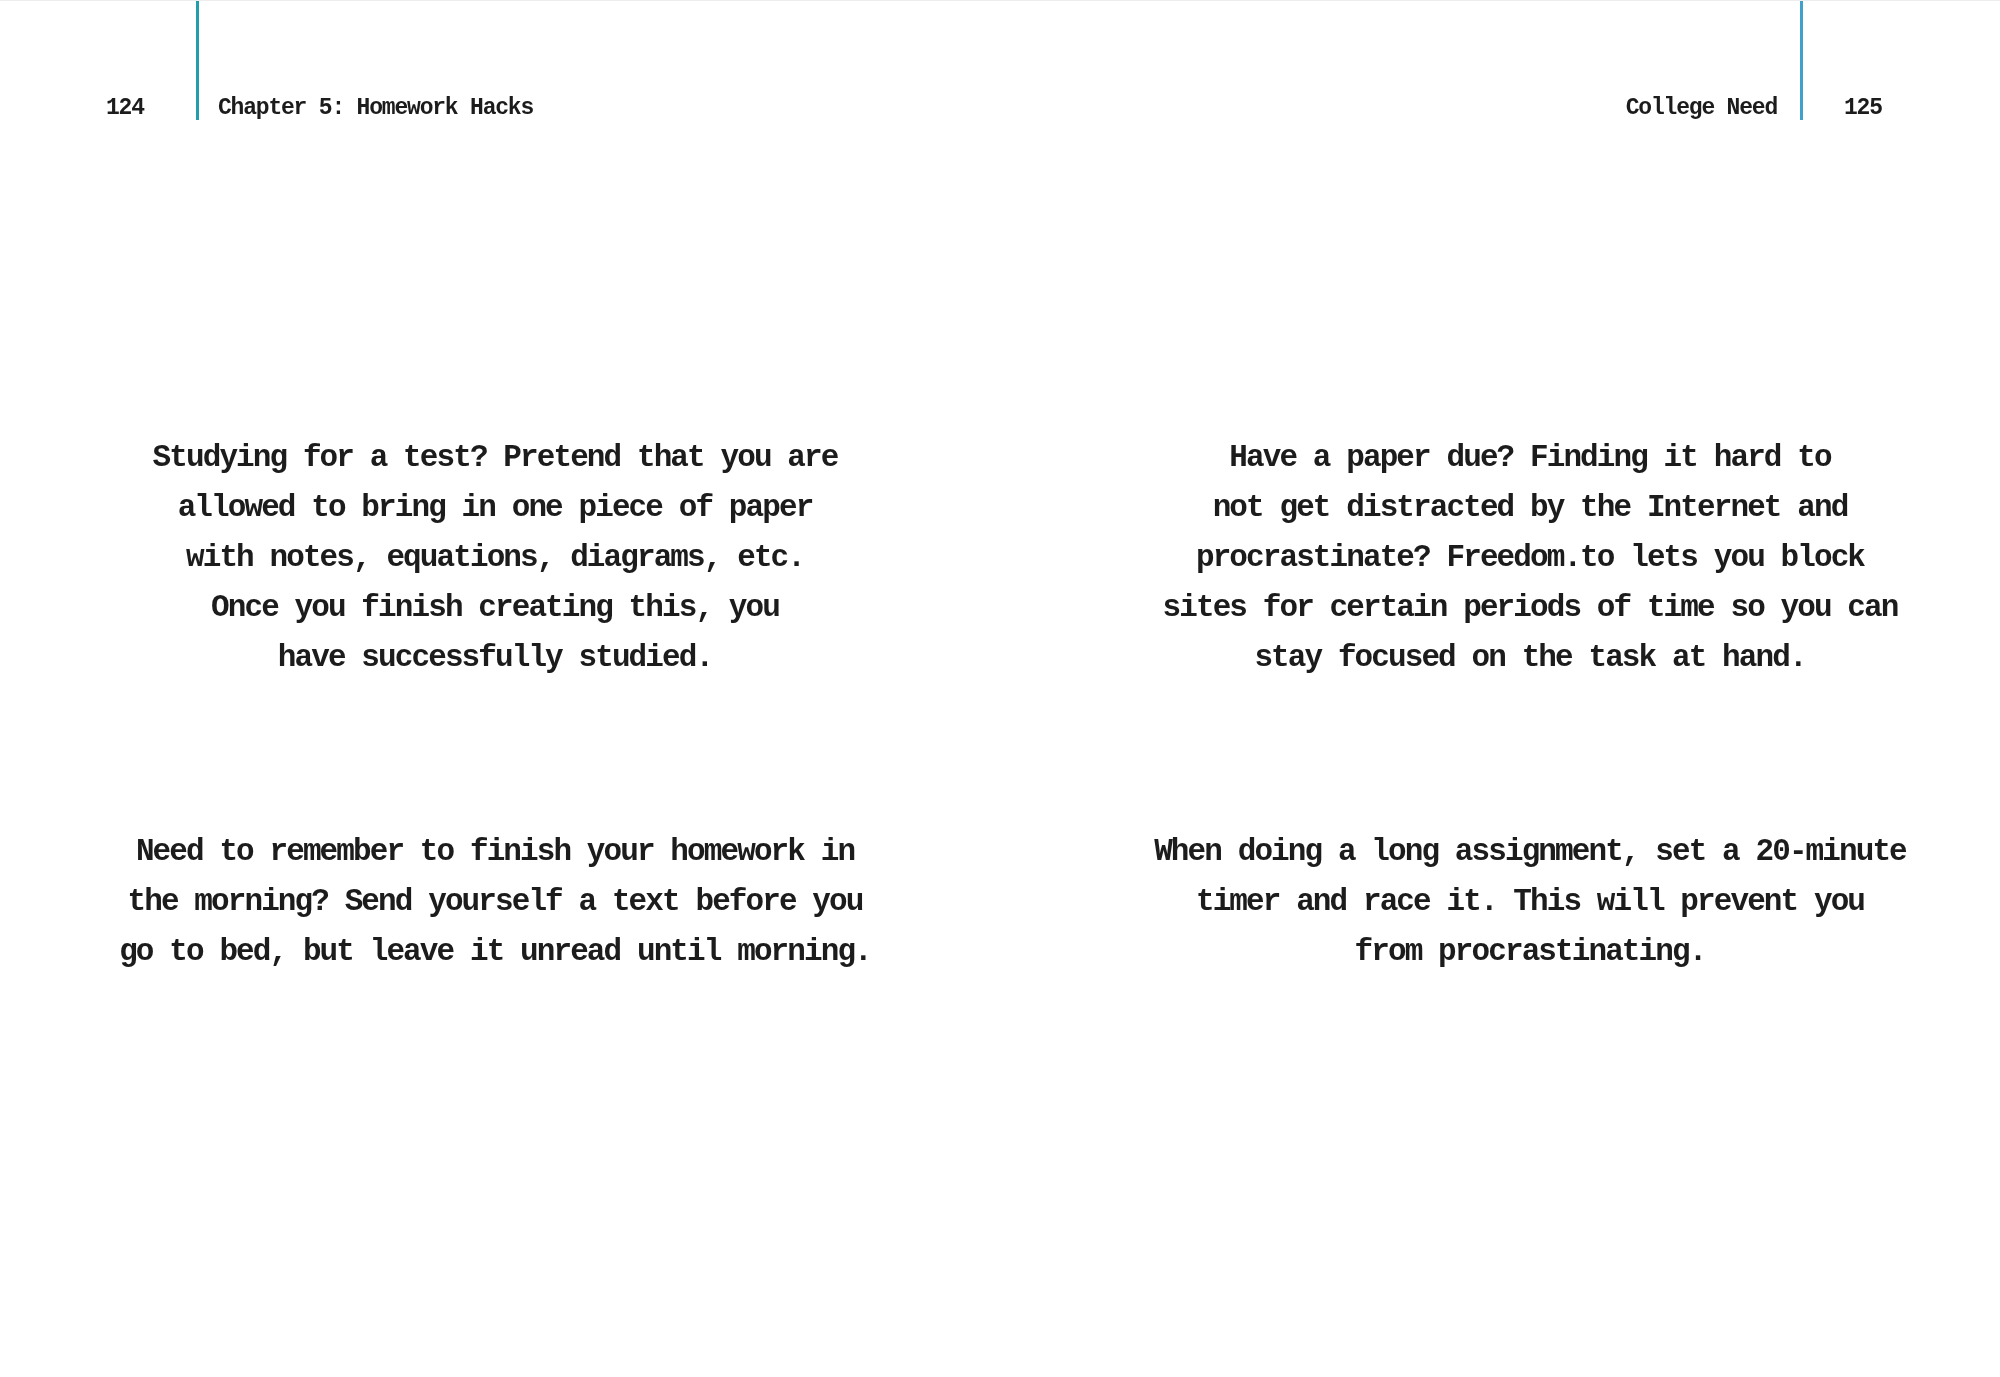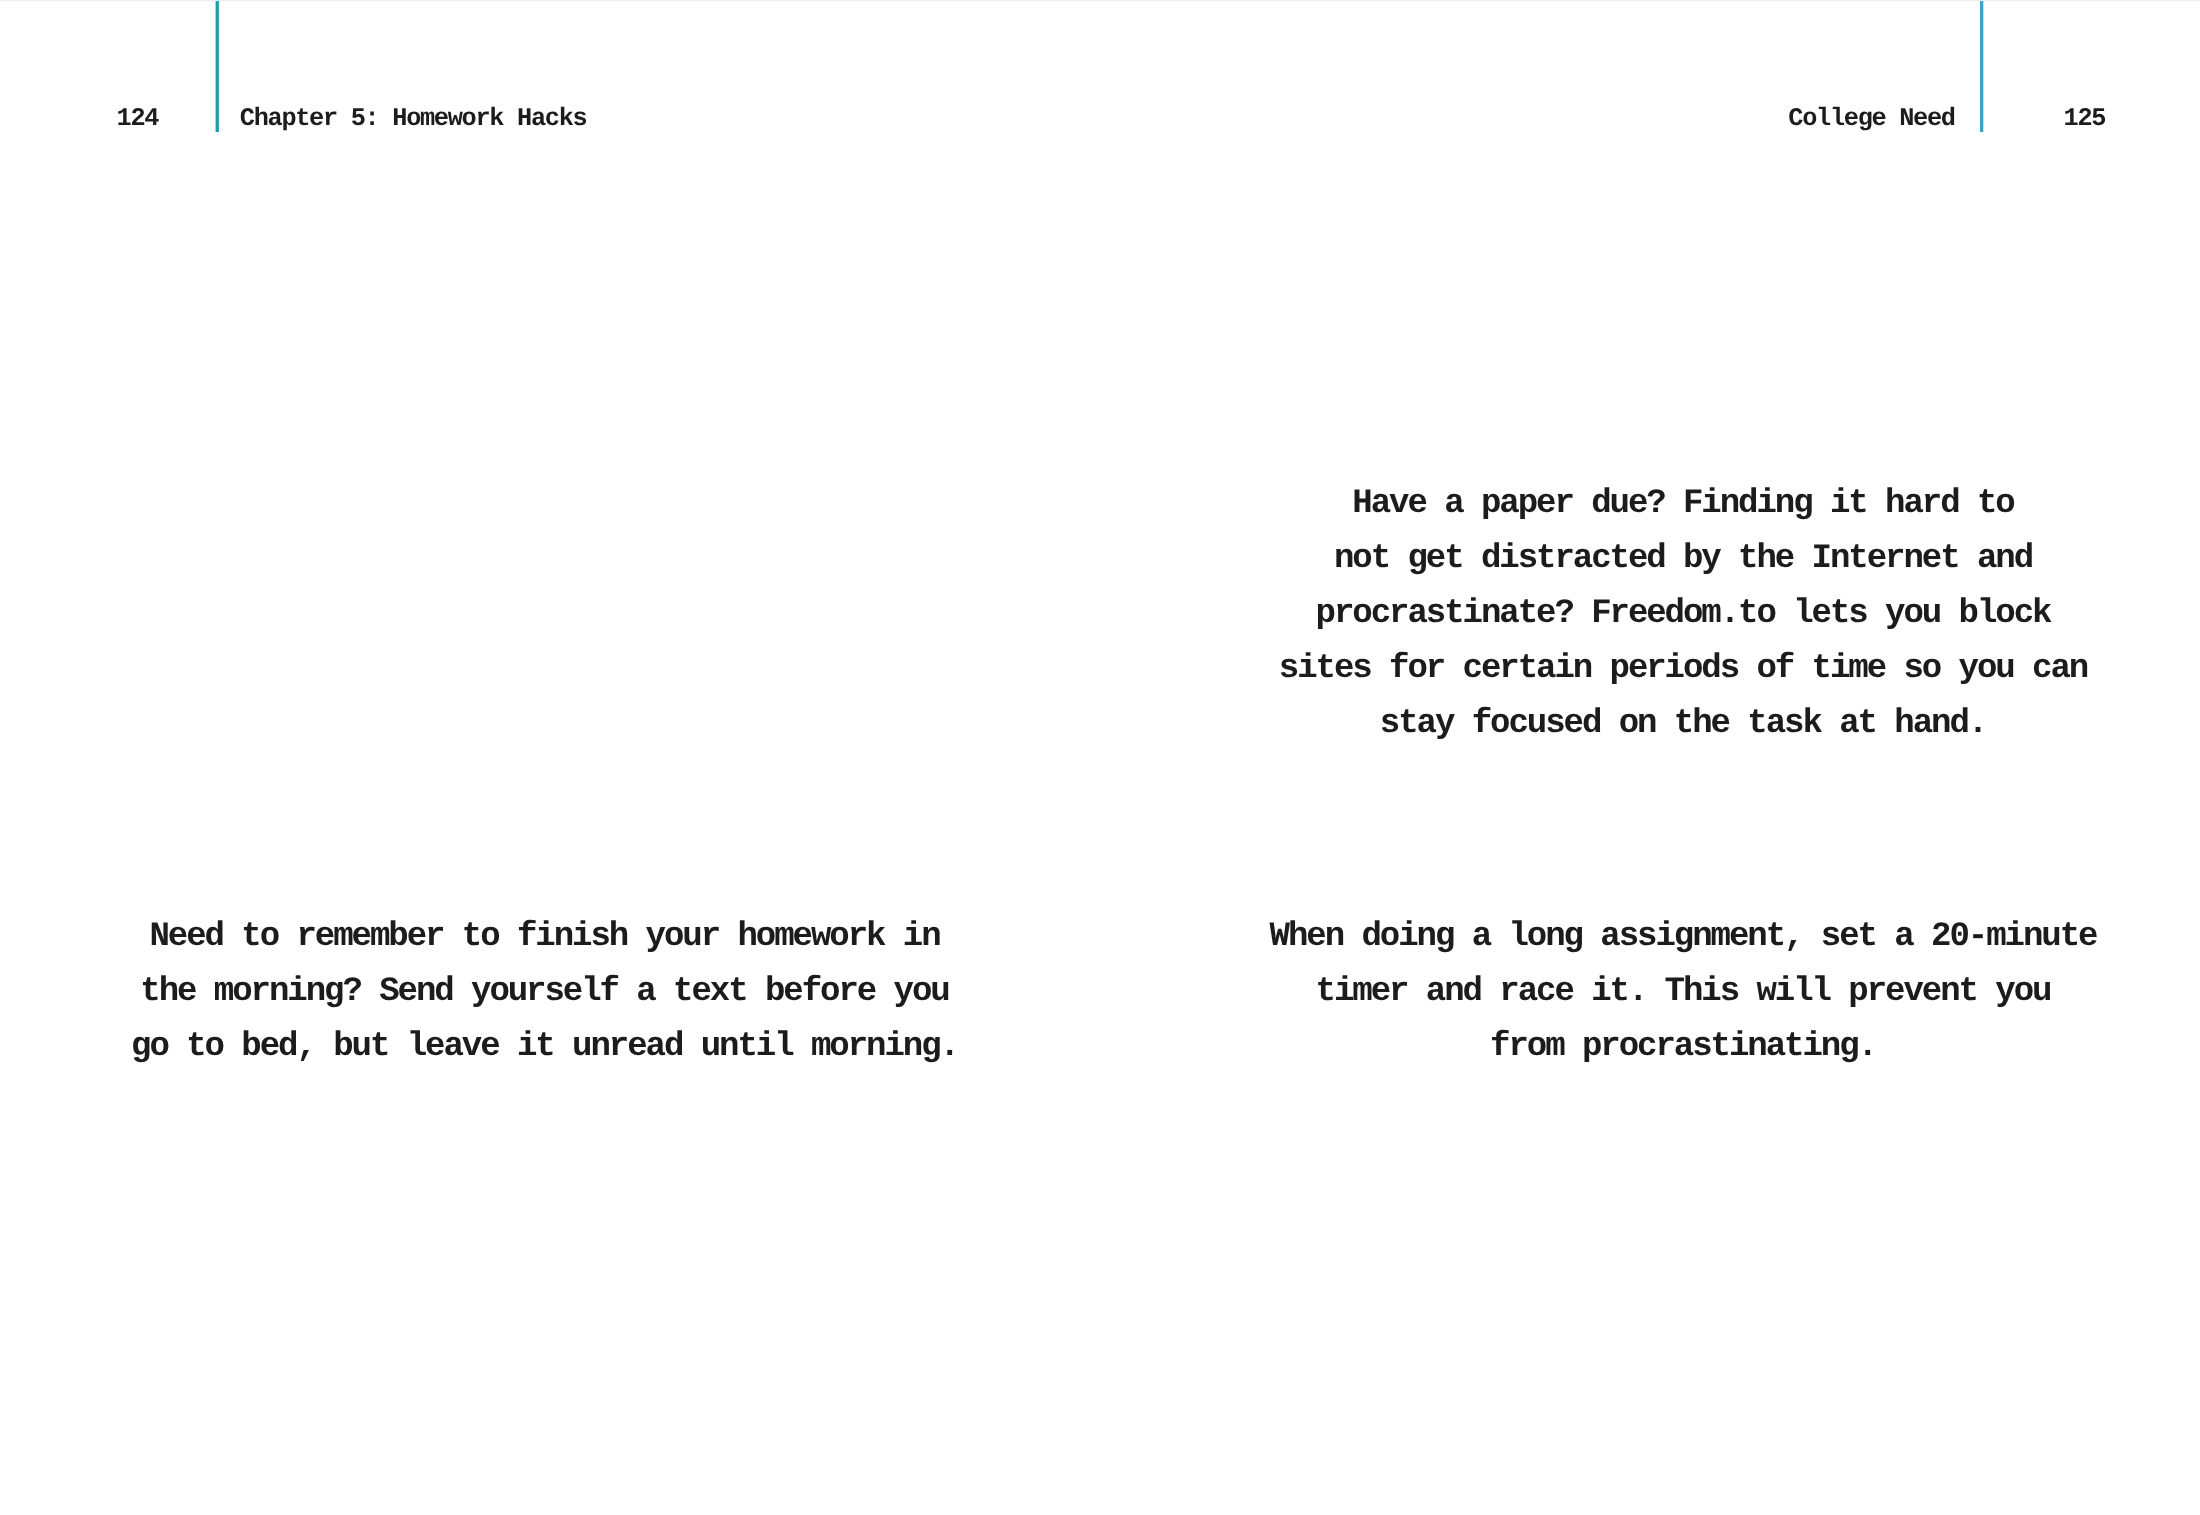--- a/index.html
+++ b/index.html
@@ -31,21 +31,21 @@
     font-size: 23px;
     font-weight: 700;
     letter-spacing: -1.2px;
     white-space: nowrap;
     line-height: 30px;
   }
   .pagenum-left   { left: 106px; }
   .headtitle-left { left: 218px; }
 
   .headtitle-right { right: 223px; }
-  .pagenum-right   { left: 876px; }
+  .pagenum-right   { left: 844px; }
 
   .rule {
     position: absolute;
     top: 0;
     width: 3px;
     height: 119px;
     background: #2d9fb8; 
   }
   .rule-left  { left: 196px; }
   .rule-right { left: 800px; }
@@ -67,20 +67,25 @@
   .hack-2 { top: 826px; }
 </style>
 </head>
 <body>
 
 <section class="page page-left">
   <span class="runhead pagenum-left">124</span>
   <span class="rule rule-left" style="background: rgb(35, 157, 171);"></span>
   <span class="runhead headtitle-left">Chapter 5: Homework Hacks</span>
 
+  <p class="hack hack-left hack-1">Studying for a test? Pretend that you are
+allowed to bring in one piece of paper
+with notes, equations, diagrams, etc.
+Once you finish creating this, you
+have successfully studied.</p>
   <p class="hack hack-left hack-2">Need to remember to finish your homework in
 the morning? Send yourself a text before you
 go to bed, but leave it unread until morning.</p>
 </section>
 
 <section class="page page-right">
   <span class="runhead headtitle-right">College Need</span>
   <span class="rule rule-right" style="background: rgb(63, 160, 201);"></span>
   <span class="runhead pagenum-right">125</span>
 

